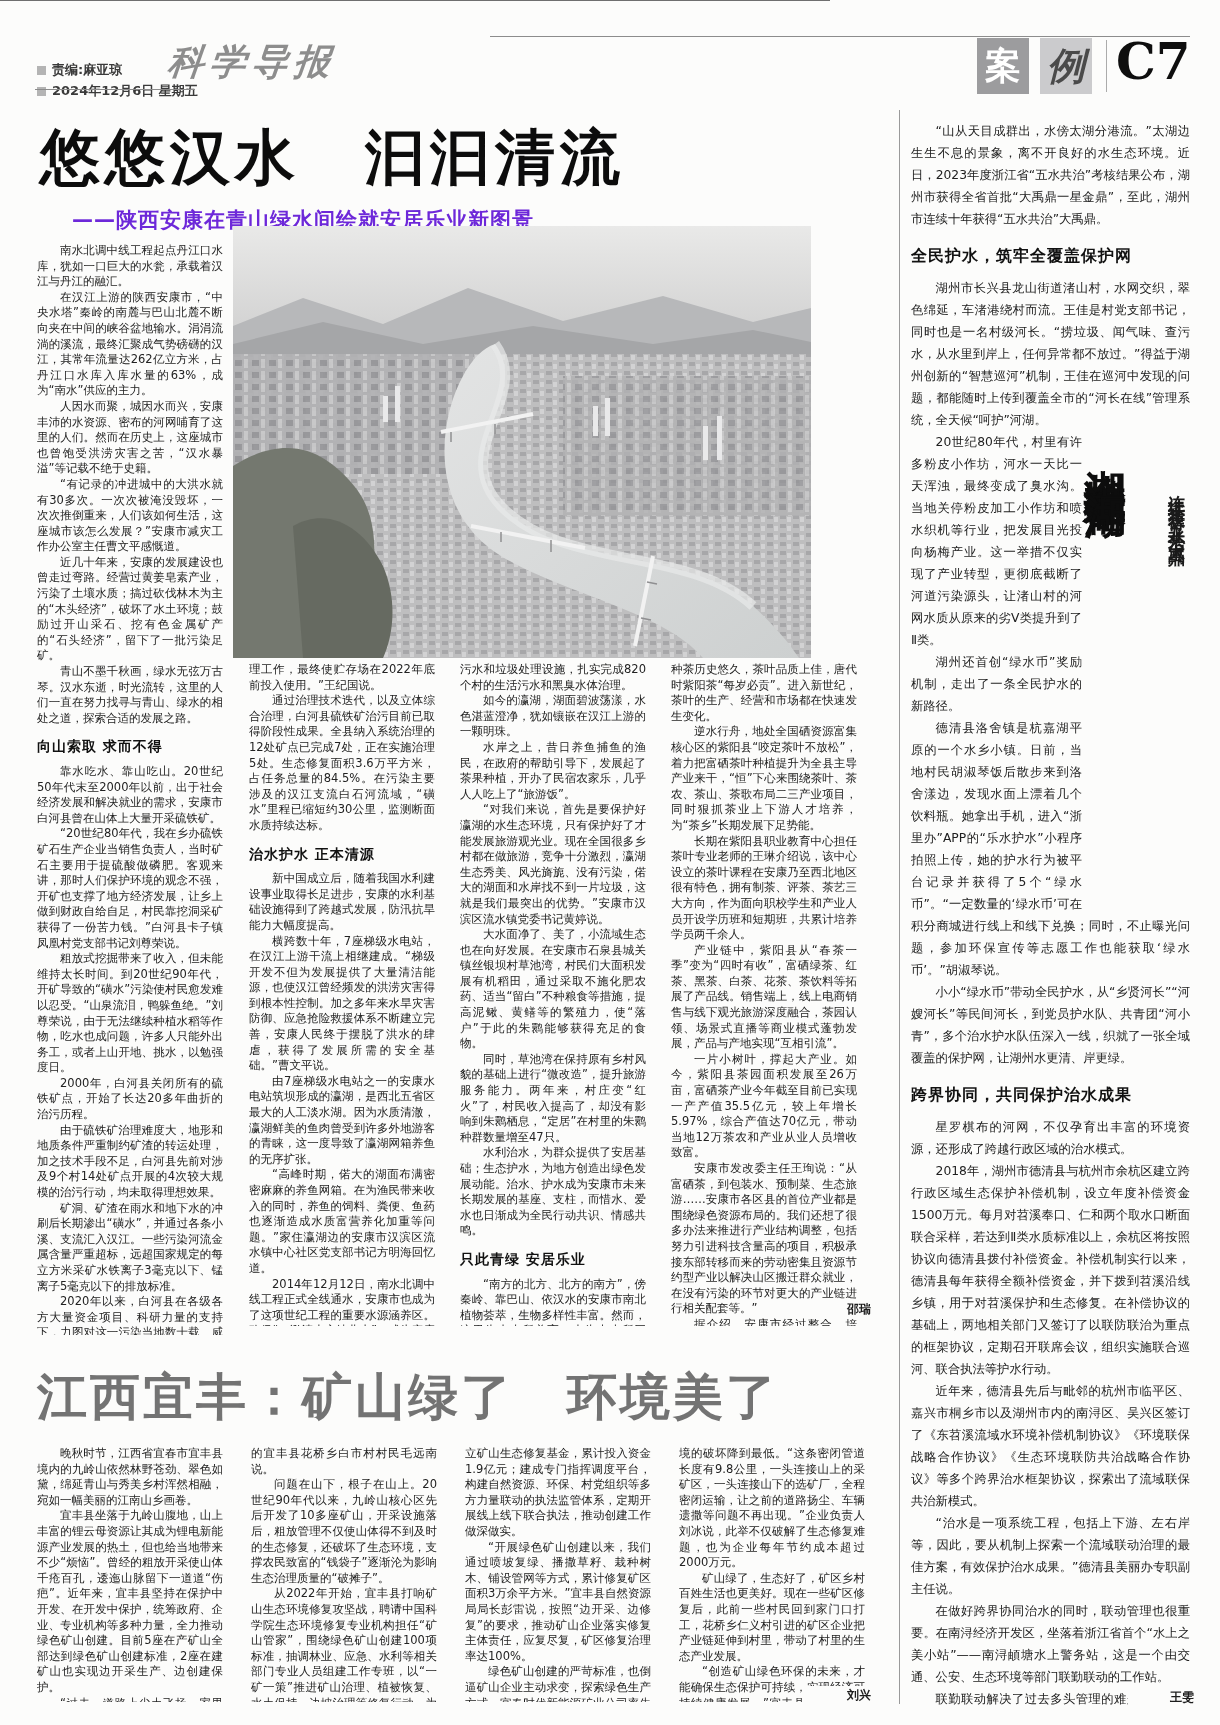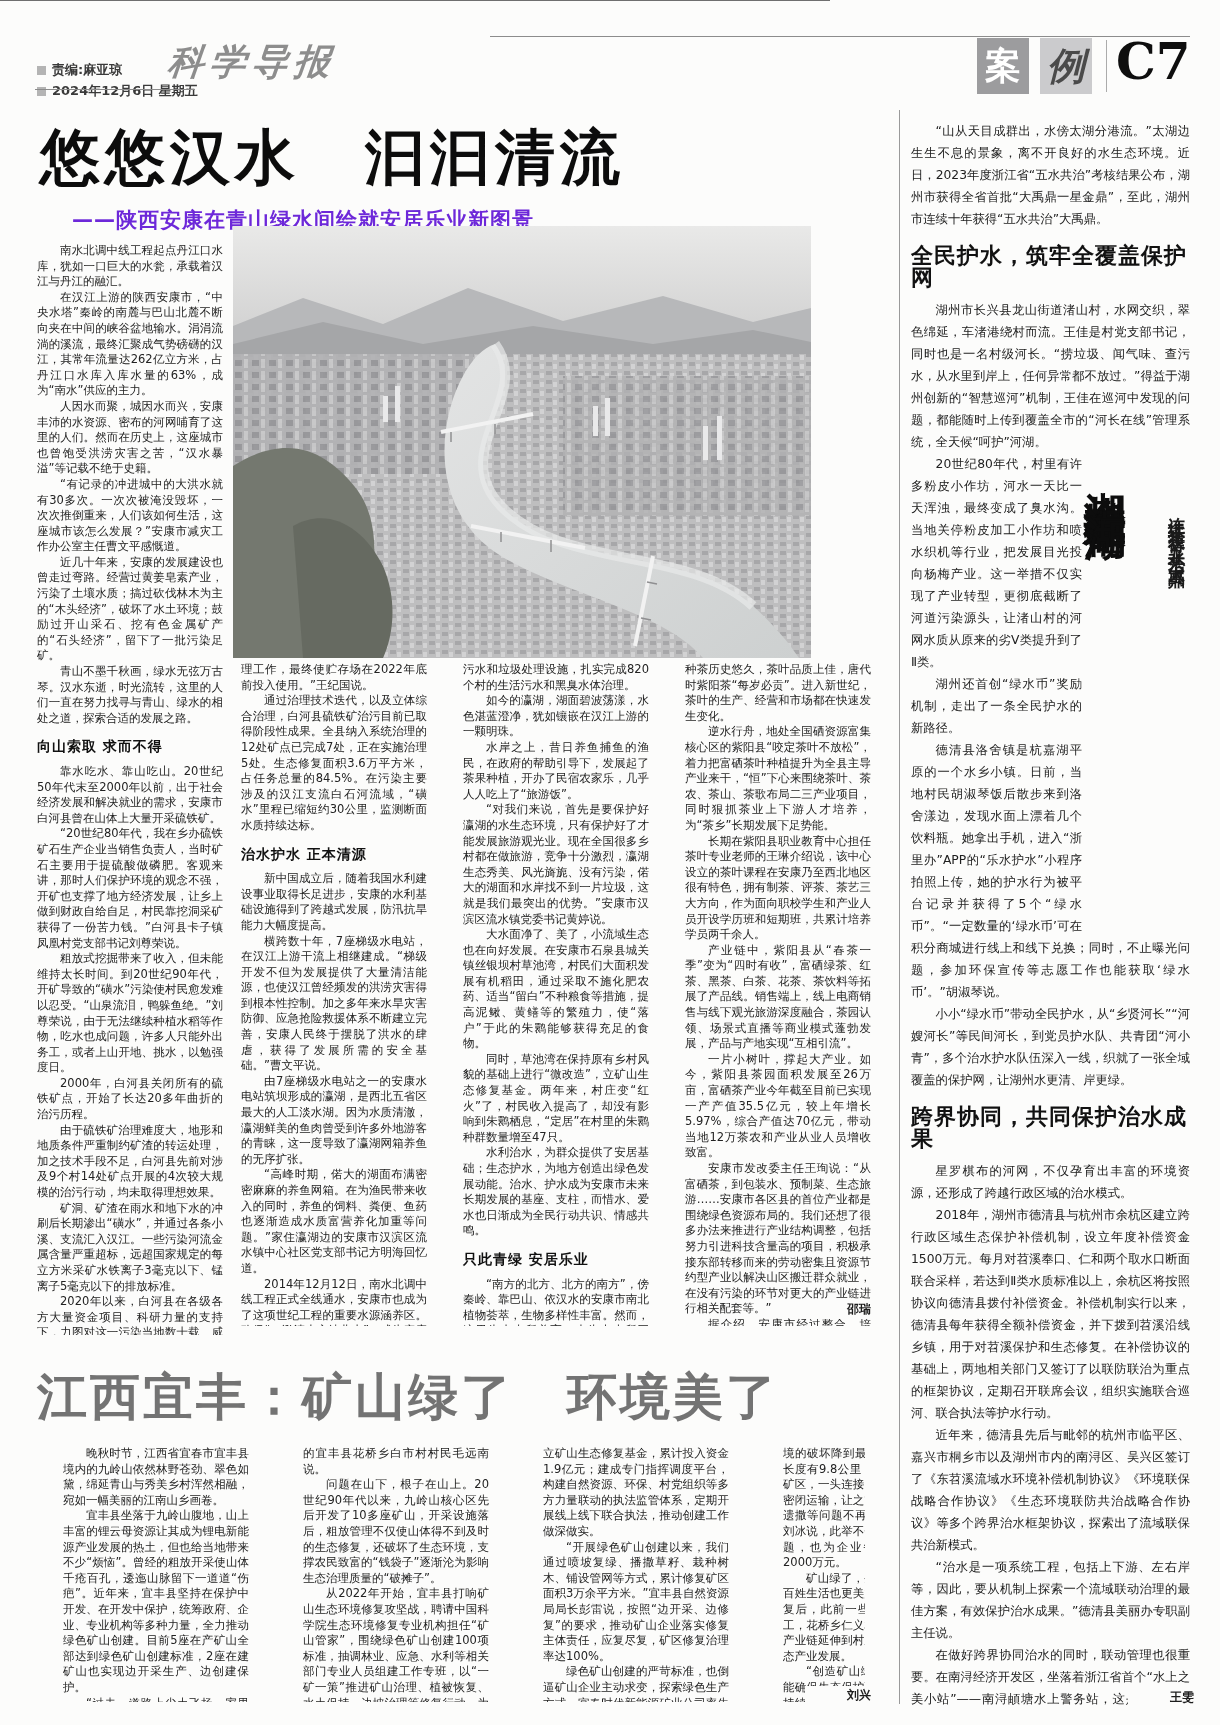--- a/index.html
+++ b/index.html
@@ -29,37 +29,37 @@
   .photo{left:233px;top:226px;width:578px;height:432px;background:#cfcfcf;}
 
   .body-txt p{margin:0;text-align:justify;}
   .art1{font-size:11.5px;line-height:15.6px;color:#222;}
   .t-p{text-indent:2em;}
   .t-c{text-indent:0;}
   .t-h{font-size:14px;font-weight:800;text-indent:0 !important;margin:13px 0 9px !important;
     letter-spacing:1px;color:#111;}
 
   .col1{left:37px;top:243px;width:186px;height:1092px;overflow:hidden;}
-  .cols234{left:241px;top:662px;width:632px;height:664px;overflow:hidden;display:flex;gap:36px;}
+  .cols234{left:249px;top:662px;width:632px;height:664px;overflow:hidden;display:flex;gap:25px;}
   .cols234 > div{flex:0 0 186px;width:186px;}
 
   .byline-tag{font-size:12px;font-weight:bold;background:#fcfcfb;padding:1px 2px 1px 8px;}
 
   
   .mid-divider{left:35px;top:1347px;width:830px;height:1px;background:#6f6f6f;}
   .bottom-title{left:37px;top:1364px;font-family:"DejaVu Serif",serif;font-weight:900;font-size:50px;
     letter-spacing:3px;white-space:nowrap;color:#737373;}
   .colsBottom{left:37px;top:1446px;width:828px;height:256px;overflow:hidden;display:flex;gap:28px;}
-  .colsBottom > div{flex:0 0 186px;width:186px;margin-left:26px;}
+  .colsBottom > div{flex:0 0 186px;width:186px;}
 
   
   .v-rule-main{left:899px;top:110px;width:1px;height:1594px;background:#9a9a9a;}
   .right-art{left:911px;top:120px;width:279px;height:1588px;overflow:hidden;
     font-size:12.3px;line-height:22px;color:#202020;}
-  .right-art .t-h{font-size:22px;margin:15px 0 10px !important;}
+  .right-art .t-h{font-size:16px;margin:15px 0 10px !important;}
   .ra-float{float:right;width:96px;height:458px;margin:6px 0 10px 12px;position:relative;}
   .v-title{position:absolute;left:0;top:0;height:456px;writing-mode:vertical-rl;
     font-family:"DejaVu Serif",serif;font-weight:900;font-size:42px;letter-spacing:3px;color:#0d0d0d;}
   .v-eyebrow{position:absolute;right:2px;top:44px;writing-mode:vertical-rl;
     font-family:"DejaVu Serif",serif;font-weight:bold;font-size:17px;letter-spacing:4px;color:#1a1a1a;}
 </style>
 </head>
 <body>
 
 <div class="abs hdr-meta">
@@ -159,21 +159,21 @@
       <p class="t-p">由7座梯级水电站之一的安康水电站筑坝形成的瀛湖，是西北五省区最大的人工淡水湖。因为水质清澈，瀛湖鲜美的鱼肉曾受到许多外地游客的青睐，这一度导致了瀛湖网箱养鱼的无序扩张。</p>
       <p class="t-p">“高峰时期，偌大的湖面布满密密麻麻的养鱼网箱。在为渔民带来收入的同时，养鱼的饲料、粪便、鱼药也逐渐造成水质富营养化加重等问题。”家住瀛湖边的安康市汉滨区流水镇中心社区党支部书记方明海回忆道。</p>
       <p class="t-p">2014年12月12日，南水北调中线工程正式全线通水，安康市也成为了这项世纪工程的重要水源涵养区。确保“一泓清水永续北上”，成为安康市义不容辞的政治责任，这也为当地从根本上保护好汉江流域的生态环境，提供了一次正本清源的宝贵机遇。</p>
     </div>
   <div>
       <p class="t-c">污水和垃圾处理设施，扎实完成820个村的生活污水和黑臭水体治理。</p>
       <p class="t-p">如今的瀛湖，湖面碧波荡漾，水色湛蓝澄净，犹如镶嵌在汉江上游的一颗明珠。</p>
       <p class="t-p">水岸之上，昔日养鱼捕鱼的渔民，在政府的帮助引导下，发展起了茶果种植，开办了民宿农家乐，几乎人人吃上了“旅游饭”。</p>
       <p class="t-p">“对我们来说，首先是要保护好瀛湖的水生态环境，只有保护好了才能发展旅游观光业。现在全国很多乡村都在做旅游，竞争十分激烈，瀛湖生态秀美、风光旖旎、没有污染，偌大的湖面和水岸找不到一片垃圾，这就是我们最突出的优势。”安康市汉滨区流水镇党委书记黄婷说。</p>
       <p class="t-p">大水面净了、美了，小流域生态也在向好发展。在安康市石泉县城关镇丝银坝村草池湾，村民们大面积发展有机稻田，通过采取不施化肥农药、适当“留白”不种粮食等措施，提高泥鳅、黄鳝等的繁殖力，使“落户”于此的朱鹮能够获得充足的食物。</p>
-      <p class="t-p">同时，草池湾在保持原有乡村风貌的基础上进行“微改造”，立矿山生态修复基金。两年来，村庄变“红火”了，村民收入提高了，却没有影响到朱鹮栖息，“定居”在村里的朱鹮种群数量增至47只。</p>
+      <p class="t-p">同时，草池湾在保持原有乡村风貌的基础上进行“微改造”，提升旅游服务能力。两年来，村庄变“红火”了，村民收入提高了，却没有影响到朱鹮栖息，“定居”在村里的朱鹮种群数量增至47只。</p>
       <p class="t-p">水利治水，为群众提供了安居基础；生态护水，为地方创造出绿色发展动能。治水、护水成为安康市未来长期发展的基座、支柱，而惜水、爱水也日渐成为全民行动共识、情感共鸣。</p>
       <h3 class="t-h">只此青绿 安居乐业</h3>
       <p class="t-p">“南方的北方、北方的南方”，傍秦岭、靠巴山、依汉水的安康市南北植物荟萃，生物多样性丰富。然而，这里为山水所养育，也为山水所困阻，发展农业缺土地、发展工业缺项目。</p>
     </div>
   <div>
       <p class="t-c">种茶历史悠久，茶叶品质上佳，唐代时紫阳茶“每岁必贡”。进入新世纪，茶叶的生产、经营和市场都在快速发生变化。</p>
       <p class="t-p">逆水行舟，地处全国硒资源富集核心区的紫阳县“咬定茶叶不放松”，着力把富硒茶叶种植提升为全县主导产业来干，“恒”下心来围绕茶叶、茶农、茶山、茶歌布局二三产业项目，同时狠抓茶业上下游人才培养，为“茶乡”长期发展下足势能。</p>
       <p class="t-p">长期在紫阳县职业教育中心担任茶叶专业老师的王琳介绍说，该中心设立的茶叶课程在安康乃至西北地区很有特色，拥有制茶、评茶、茶艺三大方向，作为面向职校学生和产业人员开设学历班和短期班，共累计培养学员两千余人。</p>
       <p class="t-p">产业链中，紫阳县从“春茶一季”变为“四时有收”，富硒绿茶、红茶、黑茶、白茶、花茶、茶饮料等拓展了产品线。销售端上，线上电商销售与线下观光旅游深度融合，茶园认领、场景式直播等商业模式蓬勃发展，产品与产地实现“互相引流”。</p>
       <p class="t-p">一片小树叶，撑起大产业。如今，紫阳县茶园面积发展至26万亩，富硒茶产业今年截至目前已实现一产产值35.5亿元，较上年增长5.97%，综合产值达70亿元，带动当地12万茶农和产业从业人员增收致富。</p>

